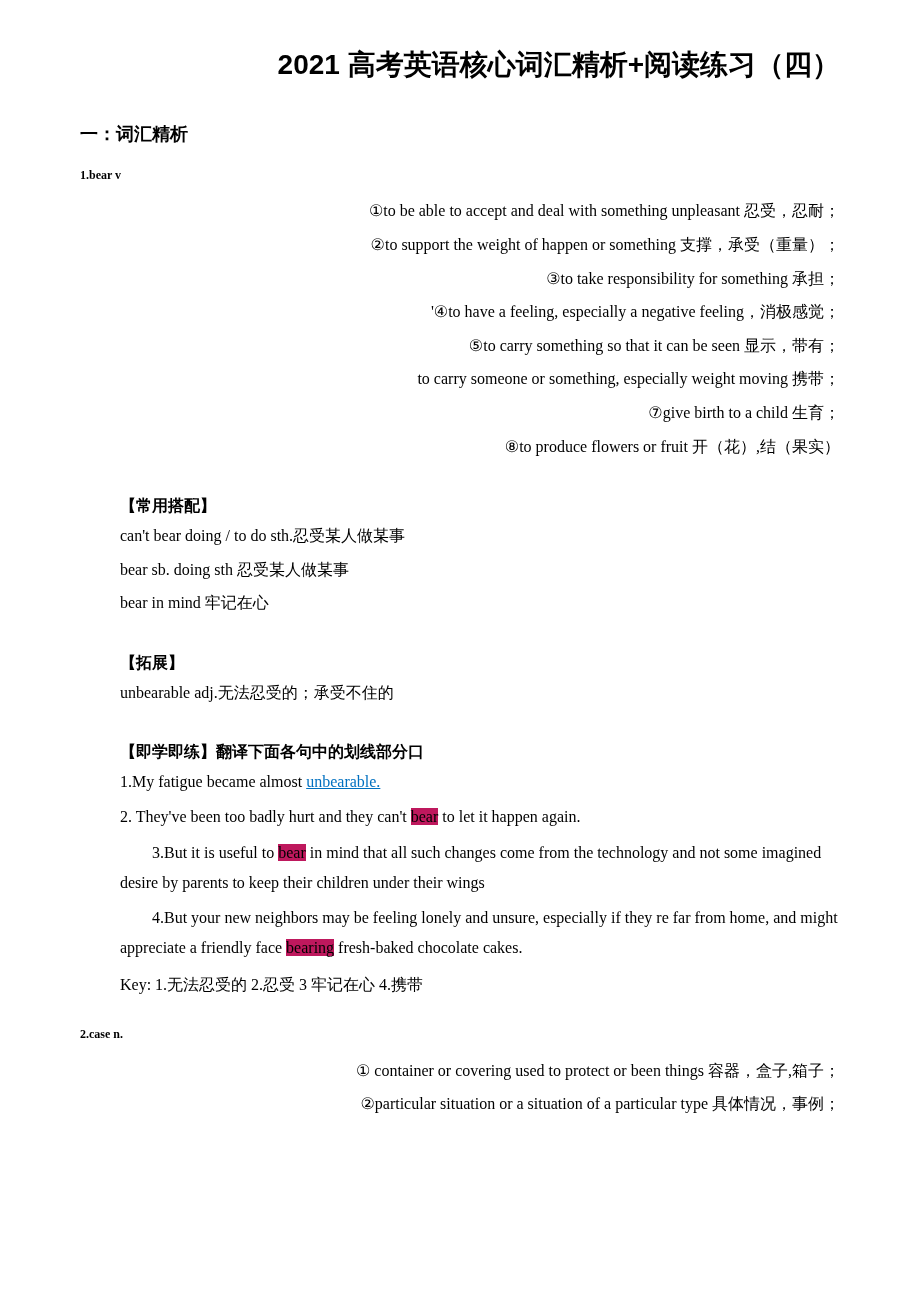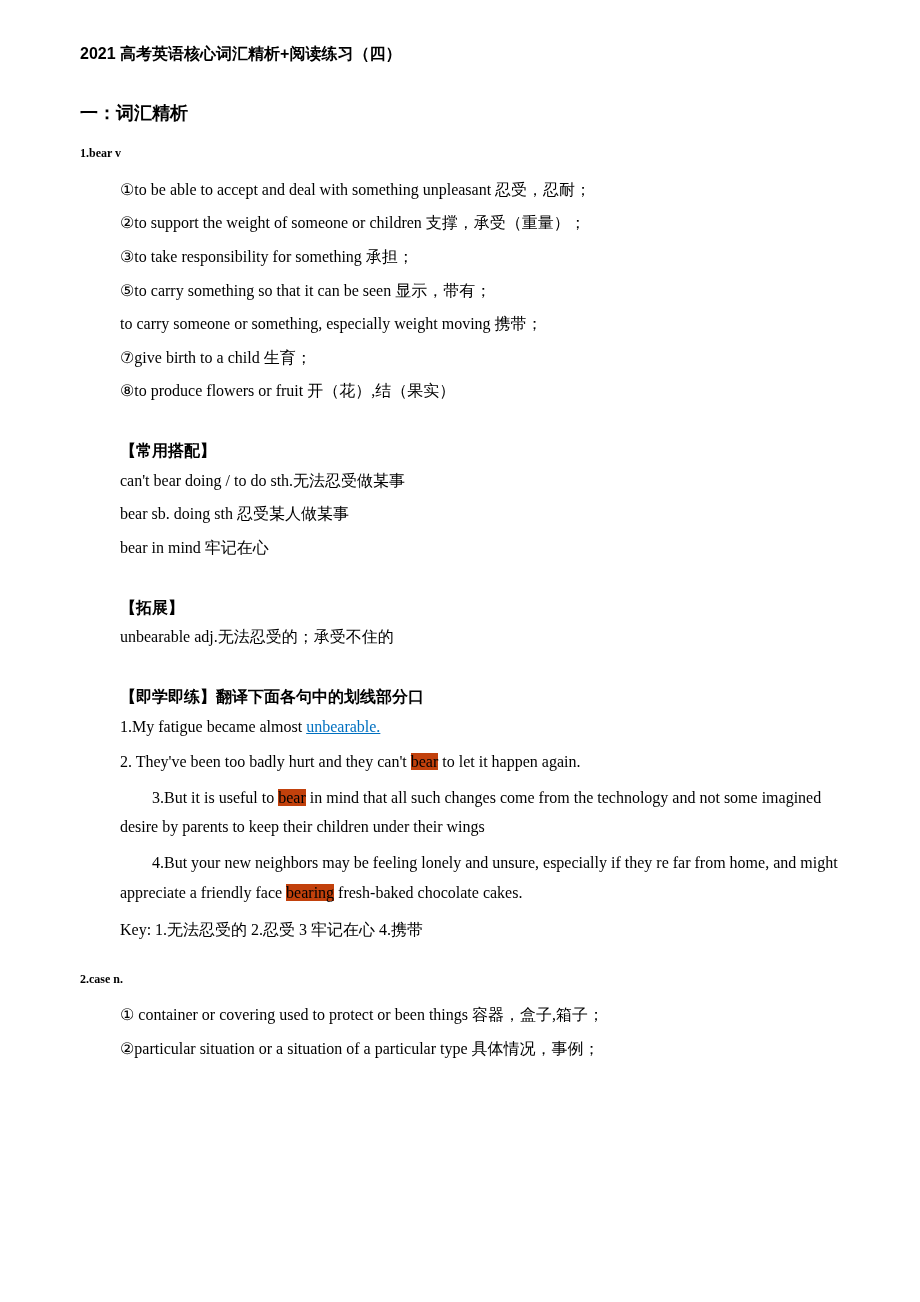--- a/index.html
+++ b/index.html
@@ -7,39 +7,40 @@
       background: #fff;
       font-family: "SimSun", "宋体", serif;
       font-size: 16px;
       color: #000;
       width: 920px;
       min-height: 1302px;
       padding: 40px 80px 60px 80px;
       line-height: 1.8;
     }
     .page-title {
-      text-align: left;
-      font-size: 16px;
+      text-align: right;
+      font-size: 28px;
       font-weight: bold;
       margin-bottom: 28px;
       font-family: "SimHei", "黑体", sans-serif;
     }
     .section-heading {
       font-size: 18px;
       font-weight: bold;
       margin-bottom: 14px;
     }
     .word-heading {
       font-size: 12px;
       font-weight: bold;
       margin-bottom: 10px;
     }
     .definition-list {
       margin-left: 40px;
       margin-bottom: 6px;
+      text-align: right;
     }
     .def-item {
       margin-bottom: 4px;
       line-height: 1.85;
     }
     .collocations-block {
       margin-left: 40px;
       margin-bottom: 8px;
     }
     .expansion-block {
@@ -56,21 +57,21 @@
     }
     .collocation-item {
       margin-bottom: 4px;
       line-height: 1.85;
     }
     .practice-item {
       margin-bottom: 6px;
       line-height: 1.85;
     }
     .highlight-cyan {
-      background-color: #c2410c;
+      background-color: #be185d;
       color: #000;
     }
     .highlight-underline {
       text-decoration: underline;
       color: #0070c0;
       text-align: right;
     }
     .key-line {
       margin-left: 40px;
       margin-bottom: 24px;
@@ -90,31 +91,32 @@
 
 <h1 class="page-title">2021 高考英语核心词汇精析+阅读练习（四）</h1>
 
 <div class="section-heading">一：词汇精析</div>
 
 <div class="word-section">
   <div class="word-heading">1.bear v</div>
 
   <div class="definition-list">
     <div class="def-item">①to be able to accept and deal with something unpleasant  忍受，忍耐；</div>
-    <div class="def-item">②to support the weight of someone or children  支撑，承受（重量）；</div>
+    <div class="def-item">②to support the weight of happen or something  支撑，承受（重量）；</div>
     <div class="def-item">③to take responsibility for something  承担；</div>
+    <div class="def-item">'④to have a feeling, especially a negative feeling，消极感觉；</div>
     <div class="def-item">⑤to carry something so that it can be seen  显示，带有；</div>
     <div class="def-item">   to carry someone or something, especially weight moving  携带；</div>
     <div class="def-item">⑦give birth to a child  生育；</div>
     <div class="def-item">⑧to produce flowers or fruit  开（花）,结（果实）</div>
   </div>
 
   <div class="collocations-block">
     <div class="bracket-label">【常用搭配】</div>
-    <div class="collocation-item">can't bear doing / to do sth.无法忍受做某事</div>
+    <div class="collocation-item">can't bear doing / to do sth.忍受某人做某事</div>
     <div class="collocation-item">bear sb. doing sth 忍受某人做某事</div>
     <div class="collocation-item">bear in mind 牢记在心</div>
   </div>
 
   <div class="expansion-block">
     <div class="bracket-label">【拓展】</div>
     <div class="collocation-item">unbearable adj.无法忍受的；承受不住的</div>
   </div>
 
   <div class="practice-block">

